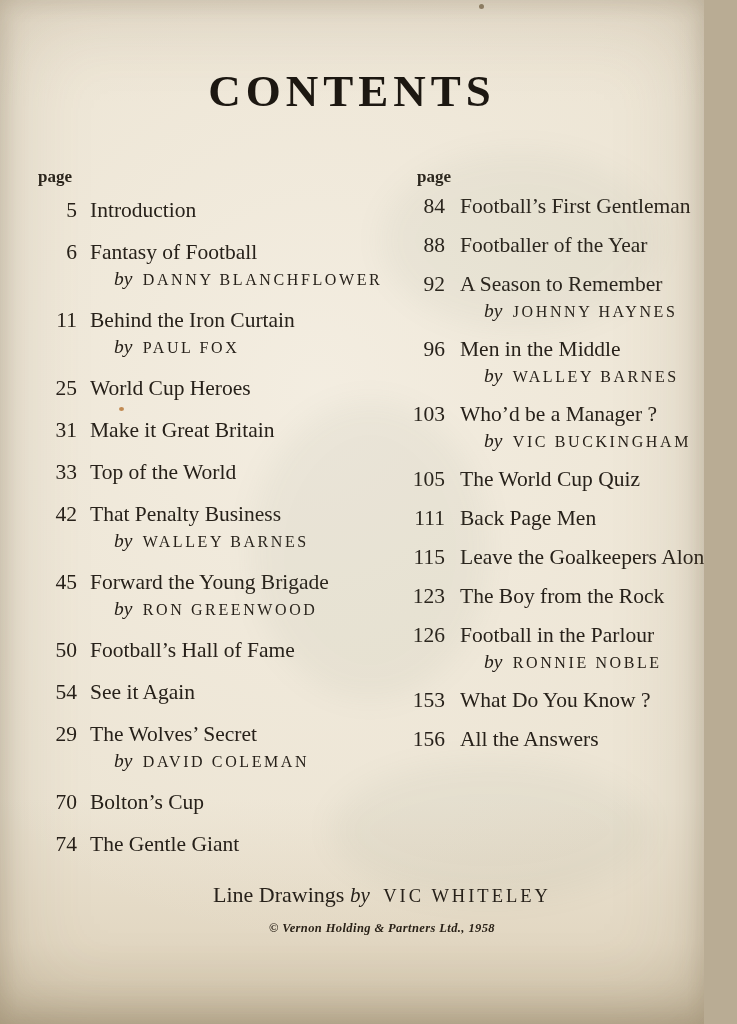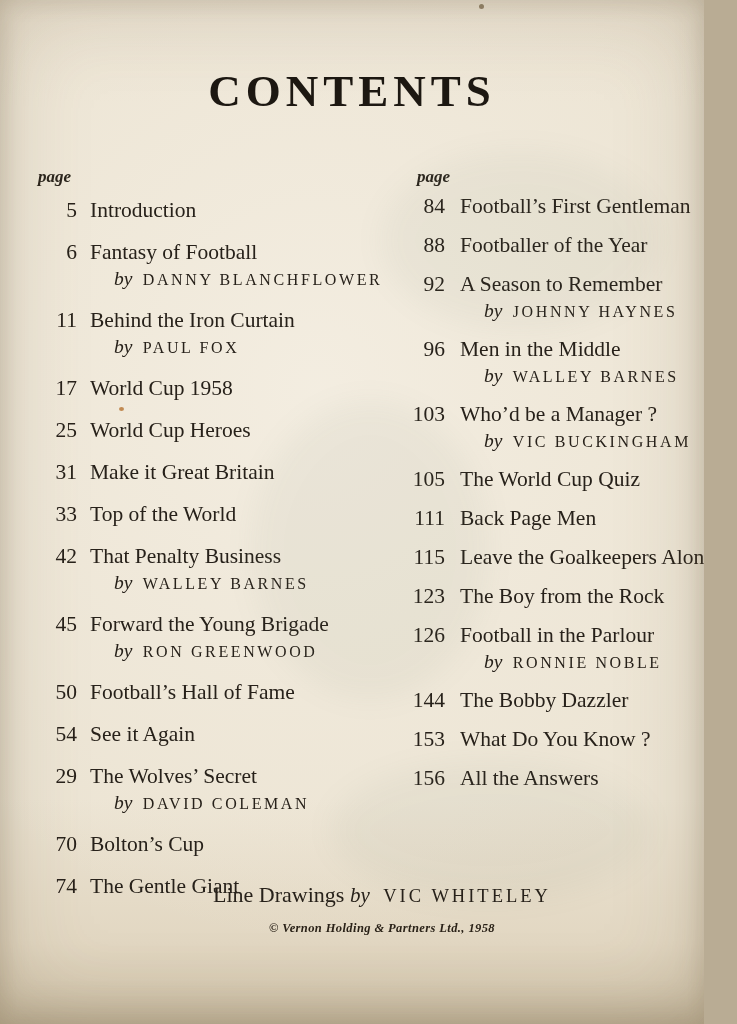--- a/index.html
+++ b/index.html
@@ -38,21 +38,21 @@
     display:flex;
     margin-top:50px;
     padding-left:38px;
     height:712px;
     box-sizing:content-box;
   }
   .col{flex:none;}
   .col-left{width:355px;}
   .col-right{width:330px;padding-left:12px;}
   .page-label{
-    font-style:italic;font-weight:700;
+    font-weight:700;
     font-size:17px;line-height:22px;
     margin-bottom:9px;
     color:#2a241c;
   }
   .col-right .page-label{margin-left:12px;margin-bottom:5px;}
   .entry{display:flex;margin-bottom:15px;font-size:21.5px;line-height:27px;}
   .col-right .entry{margin-bottom:12px;}
   .num{flex:none;width:39px;text-align:right;margin-right:13px;}
   .col-right .num{width:40px;margin-right:15px;}
   .body{display:block;}
@@ -98,24 +98,20 @@
         </div>
         <div class="entry">
           <span class="num">6</span>
           <span class="body"><span class="title">Fantasy of Football</span><span class="byline"><em class="by">by</em> <span class="author">DANNY BLANCHFLOWER</span></span></span>
         </div>
         <div class="entry">
           <span class="num">11</span>
           <span class="body"><span class="title">Behind the Iron Curtain</span><span class="byline"><em class="by">by</em> <span class="author">PAUL FOX</span></span></span>
         </div>
         <div class="entry">
-          <span class="num">17</span>
-          <span class="body"><span class="title">World Cup 1958</span></span>
-        </div>
-        <div class="entry">
           <span class="num">25</span>
           <span class="body"><span class="title">World Cup Heroes</span></span>
         </div>
         <div class="entry">
           <span class="num">31</span>
           <span class="body"><span class="title">Make it Great Britain</span></span>
         </div>
         <div class="entry">
           <span class="num">33</span>
           <span class="body"><span class="title">Top of the World</span></span>
@@ -183,24 +179,20 @@
           <span class="num">115</span>
           <span class="body"><span class="title">Leave the Goalkeepers Alone</span></span>
         </div>
         <div class="entry">
           <span class="num">123</span>
           <span class="body"><span class="title">The Boy from the Rock</span></span>
         </div>
         <div class="entry">
           <span class="num">126</span>
           <span class="body"><span class="title">Football in the Parlour</span><span class="byline"><em class="by">by</em> <span class="author">RONNIE NOBLE</span></span></span>
-        </div>
-        <div class="entry">
-          <span class="num">144</span>
-          <span class="body"><span class="title">The Bobby Dazzler</span></span>
         </div>
         <div class="entry">
           <span class="num">153</span>
           <span class="body"><span class="title">What Do You Know ?</span></span>
         </div>
         <div class="entry">
           <span class="num">156</span>
           <span class="body"><span class="title">All the Answers</span></span>
         </div>
       </section>

